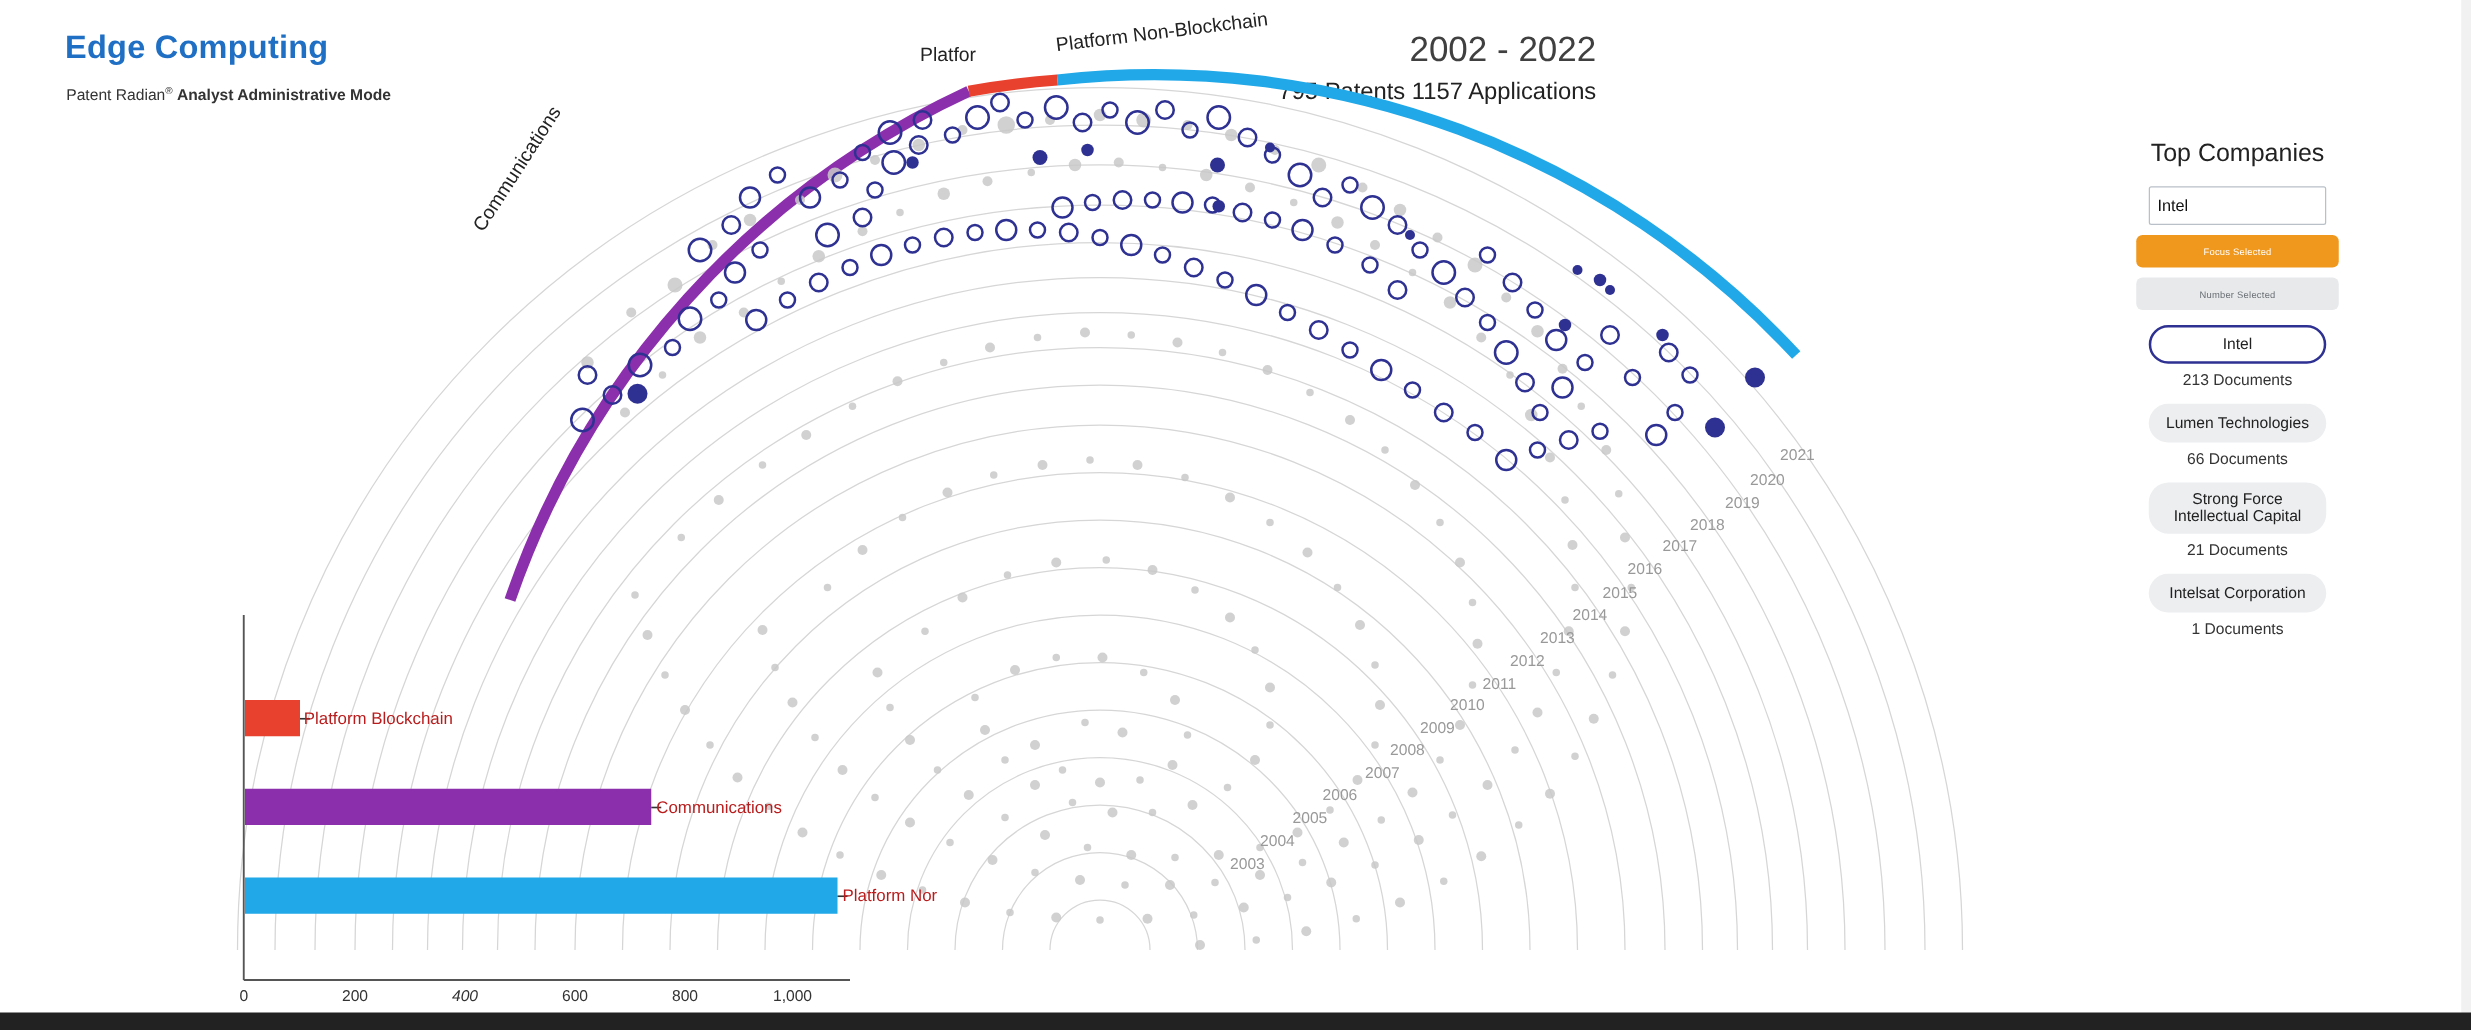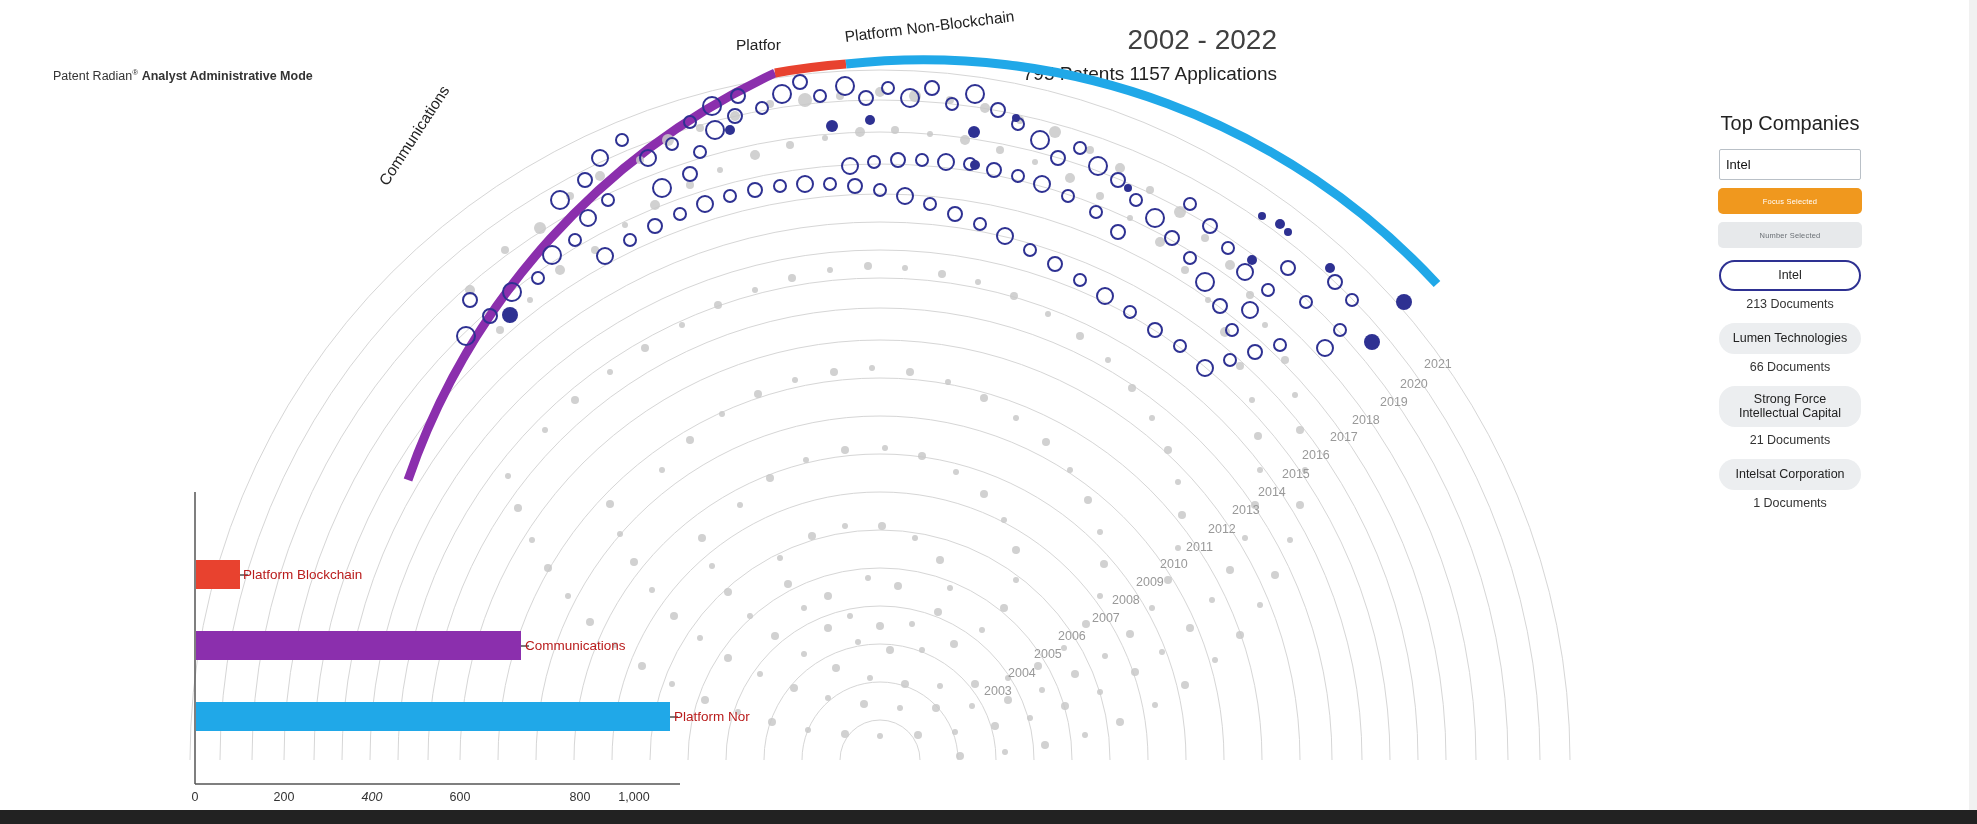--- a/index.html
+++ b/index.html
@@ -53,21 +53,21 @@
     width: 142px; height: 31px;
     margin: 0 auto;
     border: 1px solid #b9c0c7;
     background: #fff;
     border-radius: 2px;
     display: flex; align-items: center;
     padding: 0 6px;
     font-size: 13px; color: #111;
   }
   .btn-pill {
-    width: 144px; height: 26px;
+    width: 162px; height: 26px;
     margin: 8px auto 0 auto;
     border-radius: 5px;
     display: flex; align-items: center; justify-content: center;
     font-size: 7.5px; color: #fff;
     letter-spacing: .2px;
   }
   .btn-focus { background: #f0981e; }
   .btn-number { background: #e7e9eb; color: #6b7075; }
 
   .company {
@@ -134,20 +134,21 @@
     position: absolute; right: 0; top: 0;
     width: 8px; height: 824px;
     background: #f1f1f1;
   }
 </style>
 </head>
 <body>
 
 <div id="app">
 
+  <div class="title">Edge Computing</div>
   <div class="subtitle">
     <span>Patent Radian</span><span class="sup">®</span>
     <span class="bold">Analyst Administrative Mode</span>
   </div>
   <div class="range">2002 - 2022</div>
   <div class="counts">795 Patents 1157 Applications</div>
 
   <svg class="radial" width="1600" height="790">
     <defs>
       <clipPath id="halfclip">
@@ -560,21 +561,21 @@
   </svg>
 
   <div class="bar-label" style="left:243px; top:567px;">Platform Blockchain</div>
   <div class="bar-label" style="left:525px; top:638px;">Communications</div>
   <div class="bar-label" style="left:674px; top:709px;">Platform Nor</div>
 
   <div class="axis-tick" style="left:175px; top:790px;">0</div>
   <div class="axis-tick" style="left:264px; top:790px;">200</div>
   <div class="axis-tick" style="left:352px; top:790px;font-style:italic;">400</div>
   <div class="axis-tick" style="left:440px; top:790px;">600</div>
-  <div class="axis-tick" style="left:560px; top:790px;">800</div>
+  <div class="axis-tick" style="left:528px; top:790px;">800</div>
   <div class="axis-tick" style="left:614px; top:790px;">1,000</div>
 
   <div class="panel">
     <div class="panel-title">Top Companies</div>
 
     <div class="search-box">
       <span>Intel</span>
     </div>
 
     <div class="btn-pill btn-focus">Focus Selected</div>

